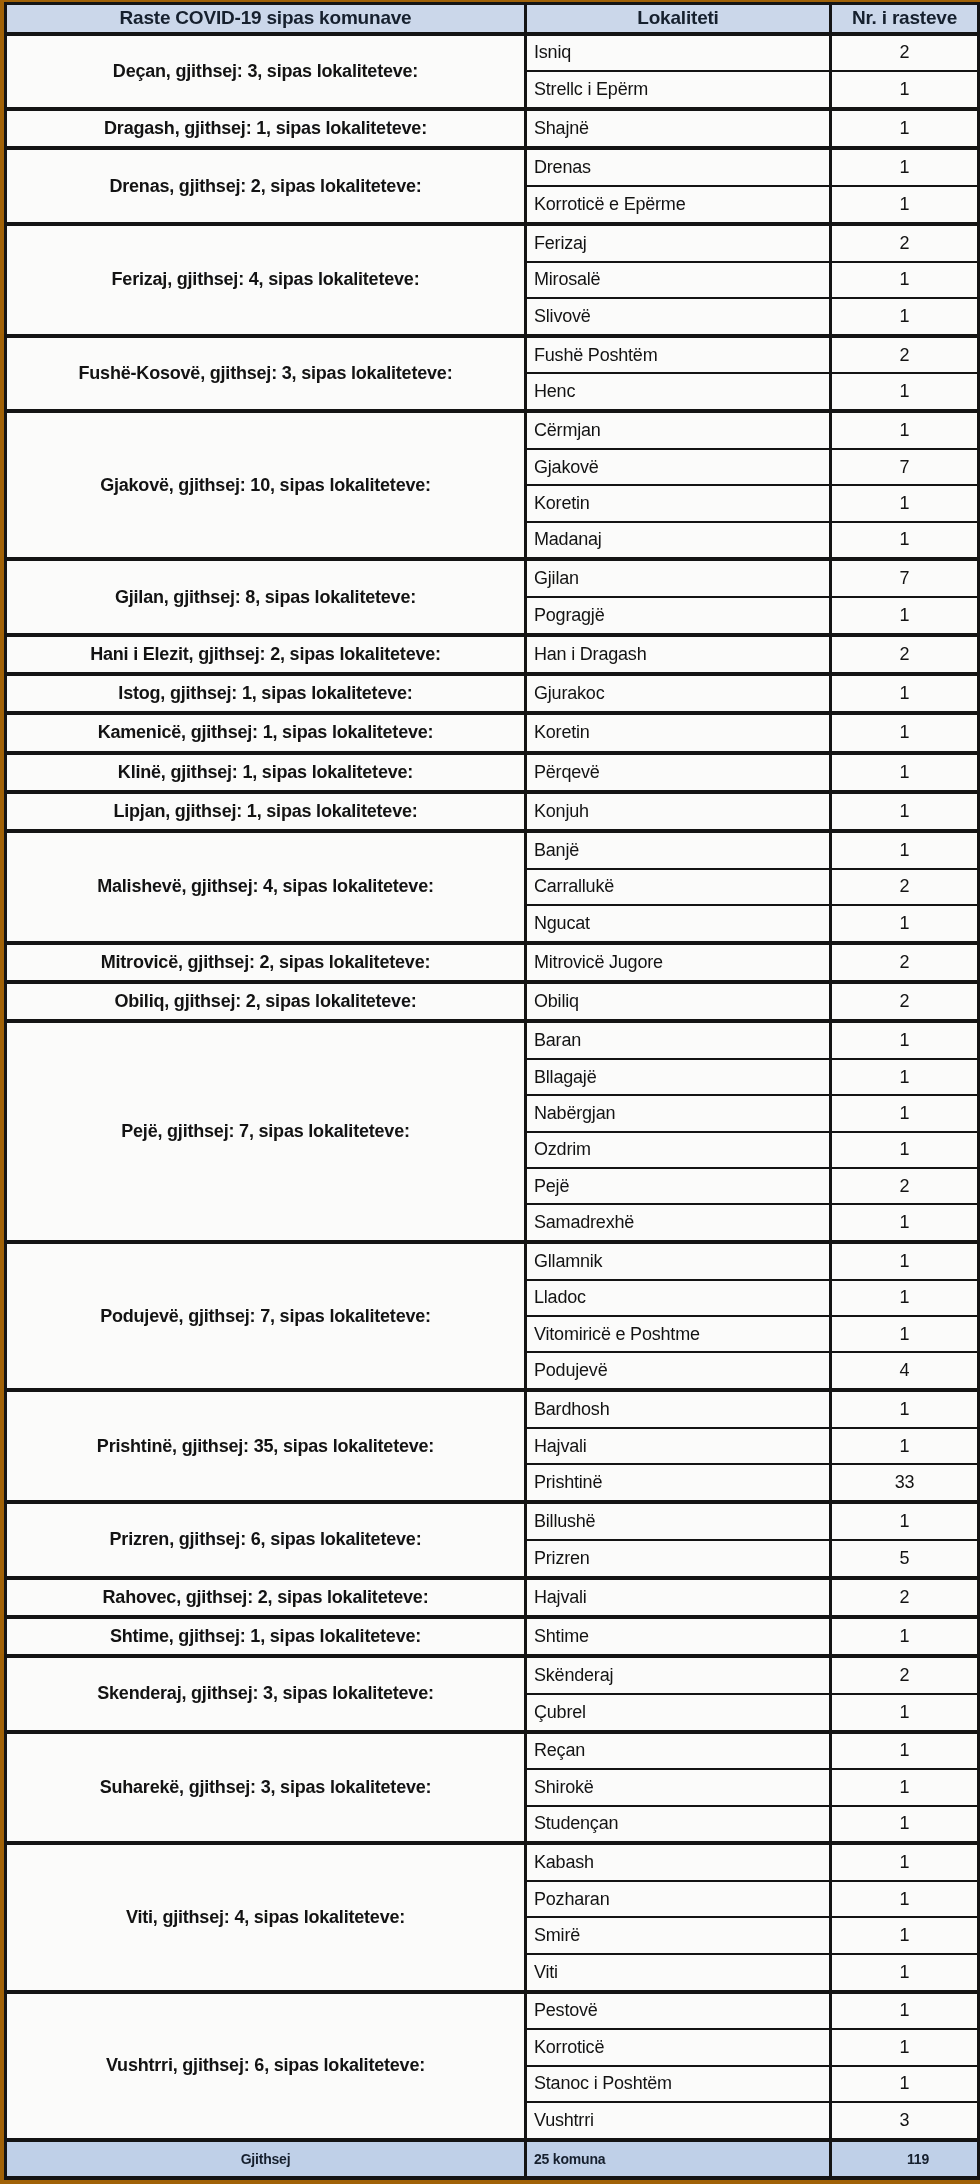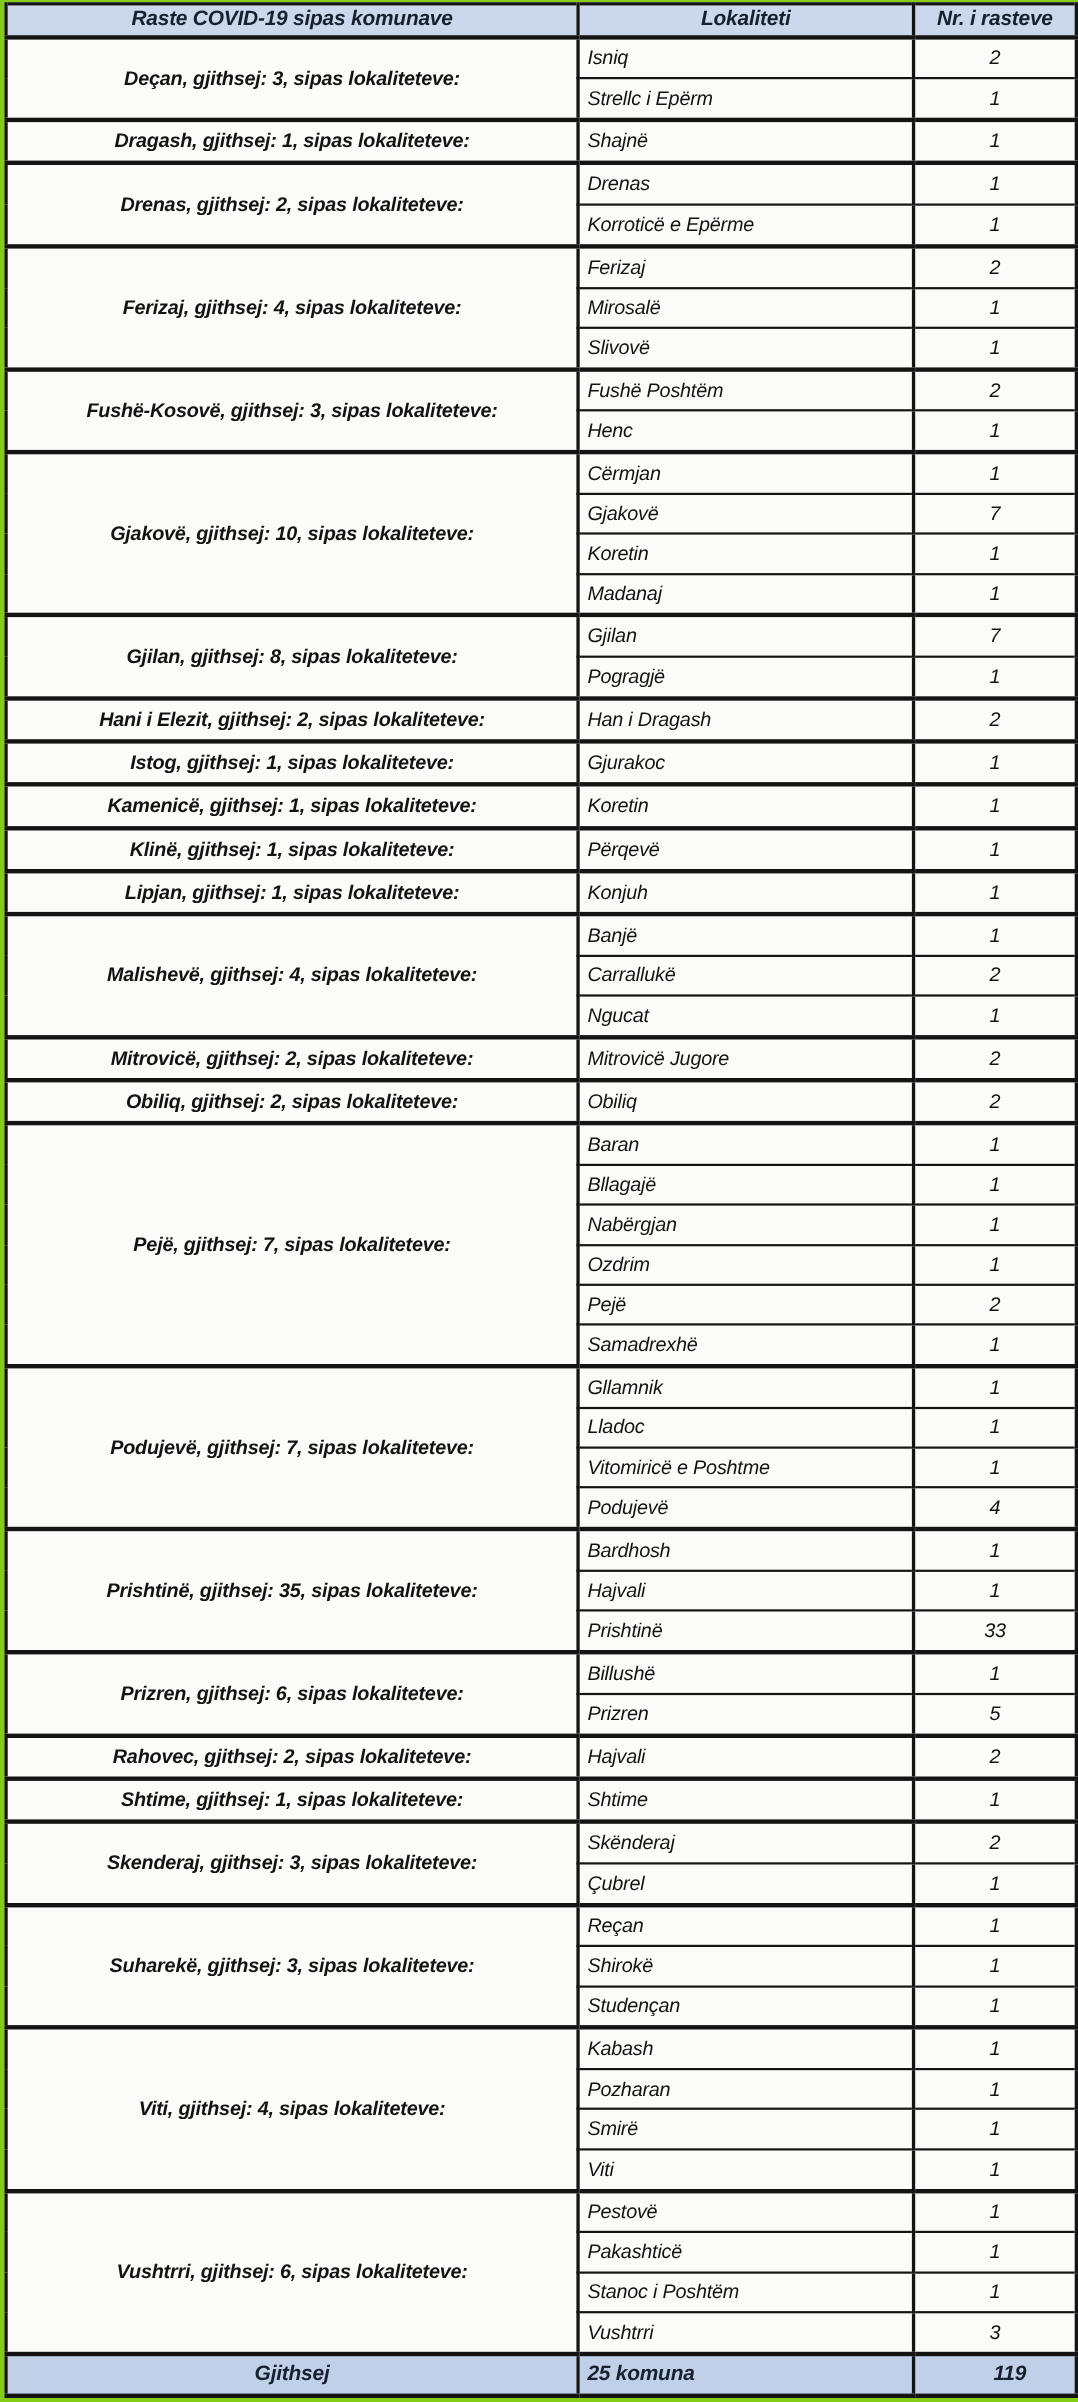--- a/index.html
+++ b/index.html
@@ -13,22 +13,21 @@
     margin: 0;
     padding: 0;
     background: #ffffff;
     font-family: "Liberation Sans", sans-serif;
     color: var(--text);
   }
   .page {
     width: 980px;
     height: 2184px;
     overflow: hidden;
-    background: #84cc16;
-    font-style: italic;
+    background: #a16207;
   }
   table.covid {
     border-collapse: collapse;
     table-layout: fixed;
     width: 973px;
     height: 2178px;
     margin: 2px 0 0 4px;
     border: 3px solid var(--border);
     background: var(--cell-bg);
     letter-spacing: -0.2px;
@@ -70,21 +69,21 @@
     padding: 0 4px 0 7px;
   }
   tbody td.num {
     text-align: center;
     font-weight: 500;
   }
   tbody tr.group-start td { border-top: 4px solid var(--border); }
   tfoot tr { height: 38px; }
   tfoot td {
     background: var(--footer-bg);
-    font-size: 19px;
+    font-size: 14px;
     font-weight: bold;
     vertical-align: middle;
     border-top: 4px solid var(--border);
     border-bottom: 4px solid var(--border);
     color: #16202e;
     margin-top: 41px;
   }
   tfoot td.f-label { text-align: center; }
   tfoot td.f-loc   { text-align: left; padding-left: 7px; }
   tfoot td.f-num   { text-align: center; padding-left: 28px; }
@@ -338,21 +337,21 @@
         <tr>
           <td class="loc">Viti</td>
           <td class="num">1</td>
         </tr>
         <tr class="group-start">
           <td class="muni" rowspan="4">Vushtrri, gjithsej: 6, sipas lokaliteteve:</td>
           <td class="loc">Pestovë</td>
           <td class="num">1</td>
         </tr>
         <tr>
-          <td class="loc">Pakashticë</td>
+          <td class="loc">Korroticë</td>
           <td class="num">1</td>
         </tr>
         <tr>
           <td class="loc">Stanoc i Poshtëm</td>
           <td class="num">1</td>
         </tr>
         <tr>
           <td class="loc">Vushtrri</td>
           <td class="num">3</td>
         </tr>

